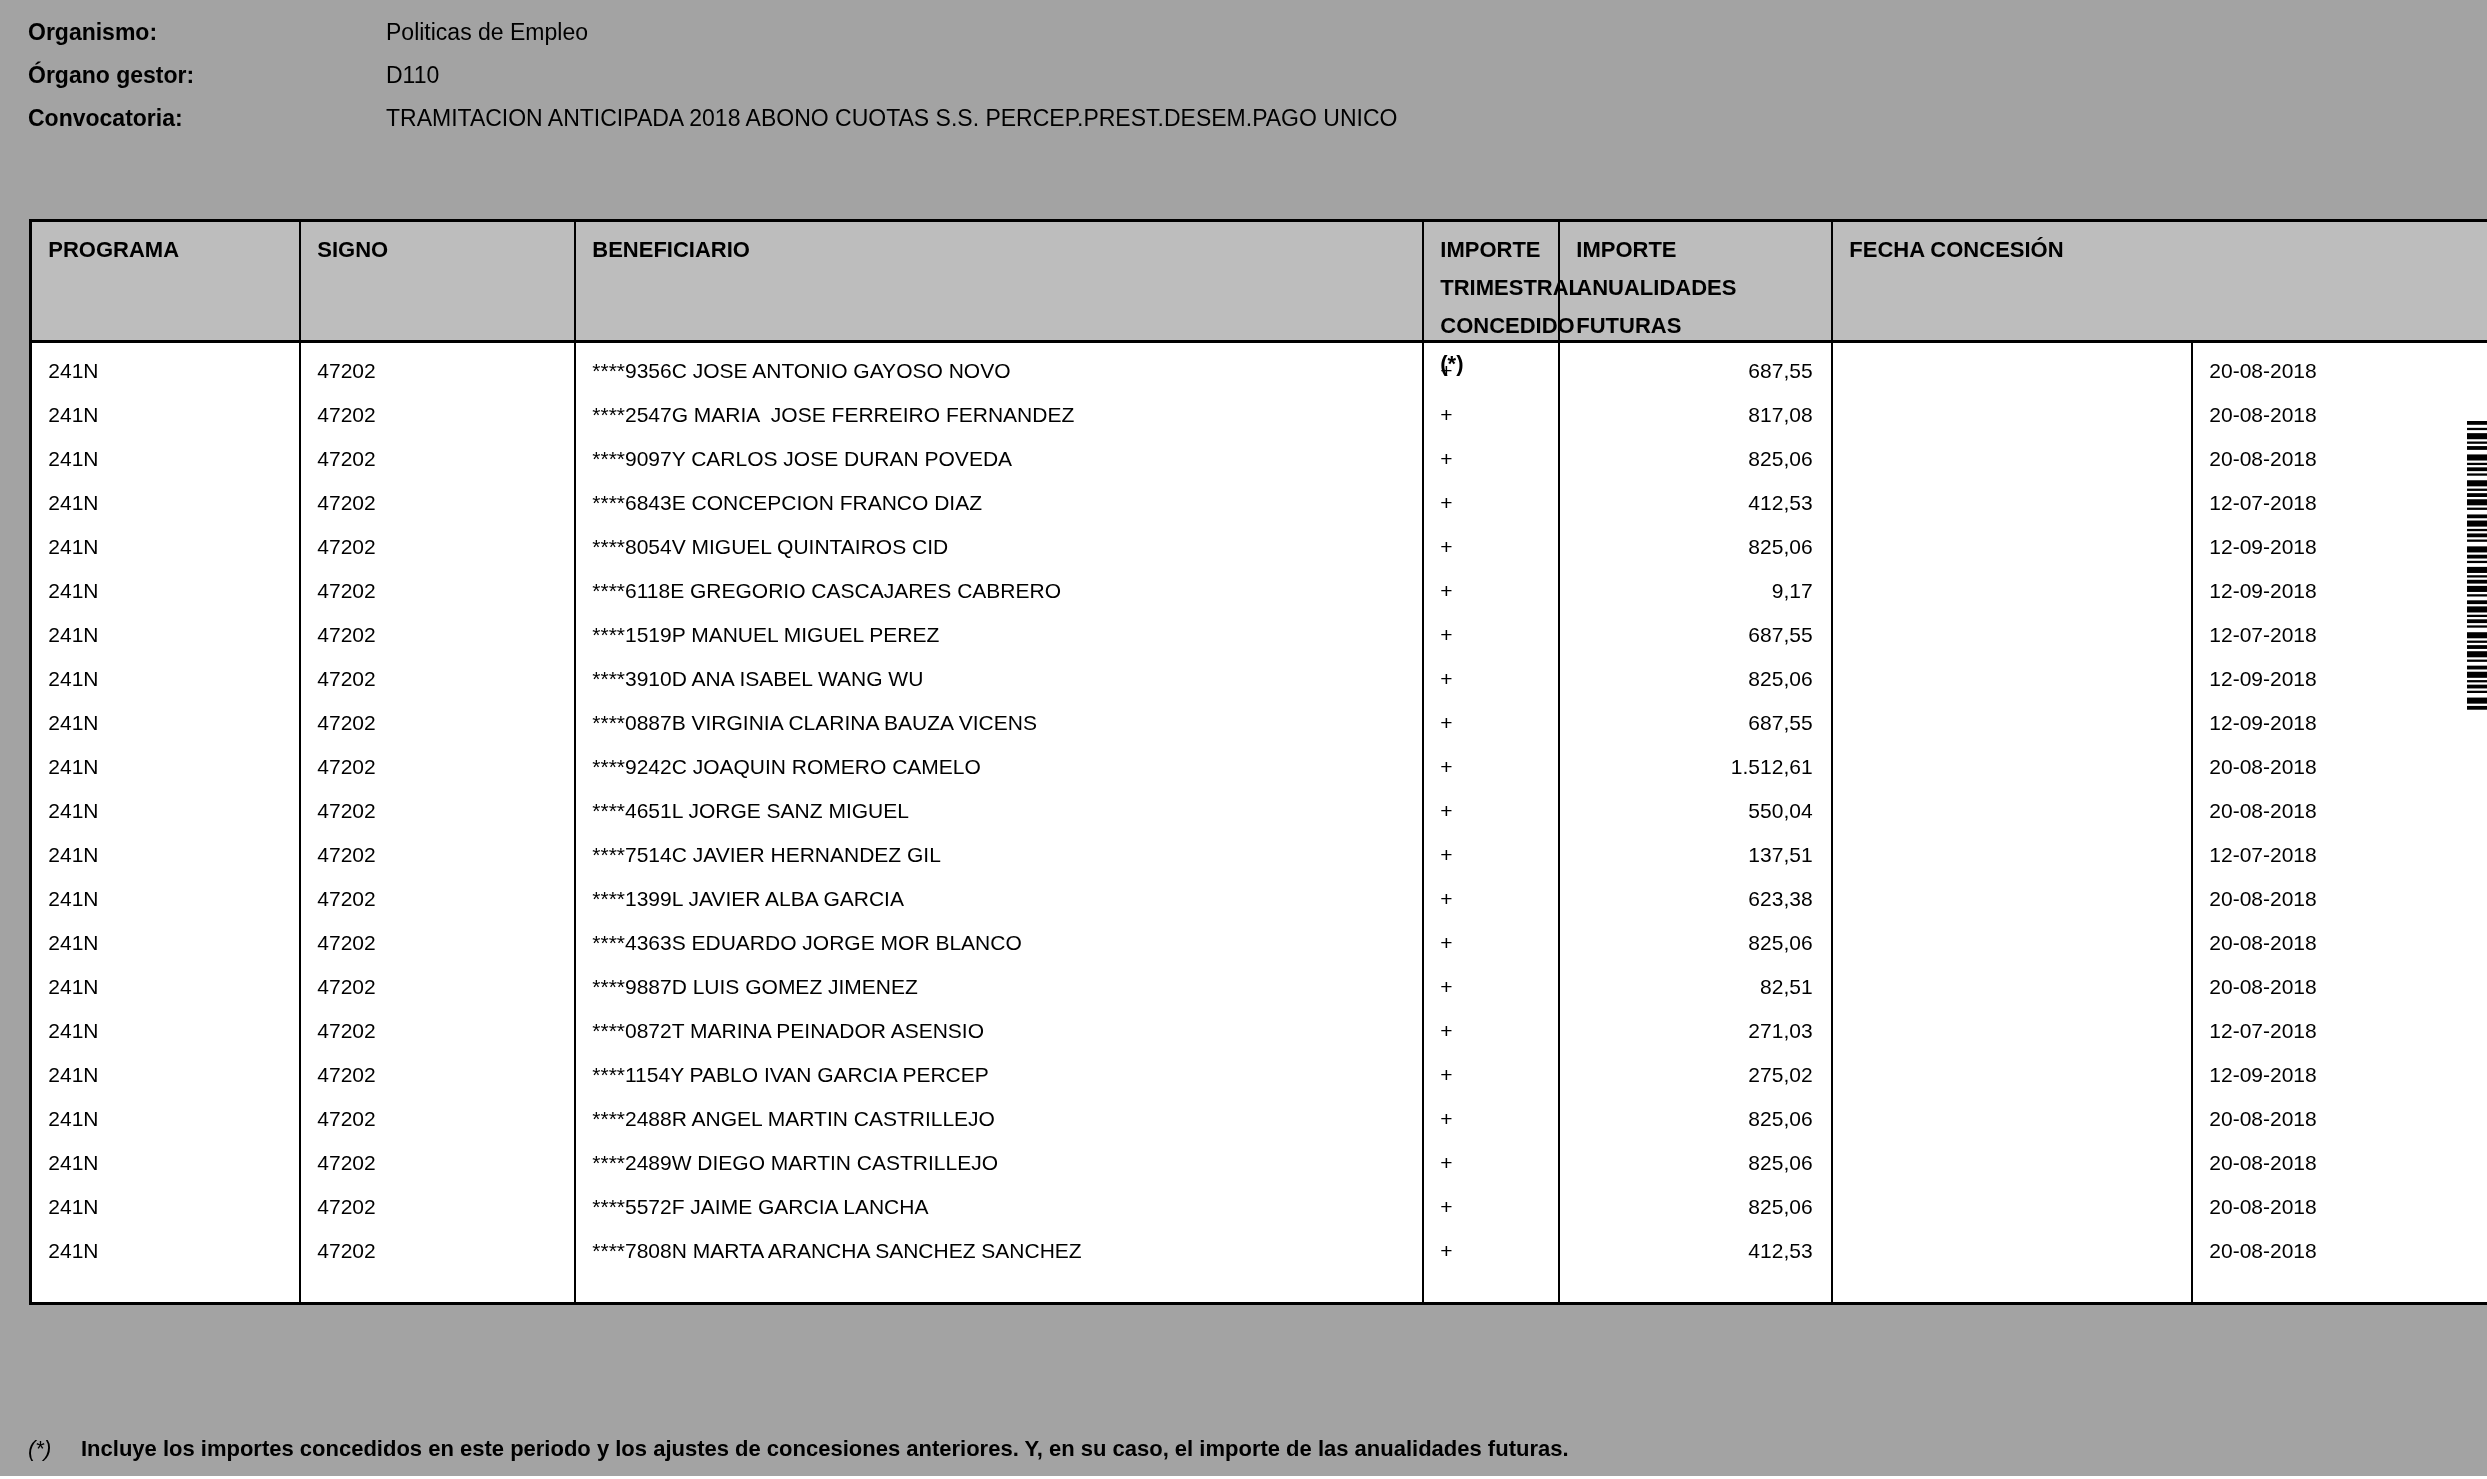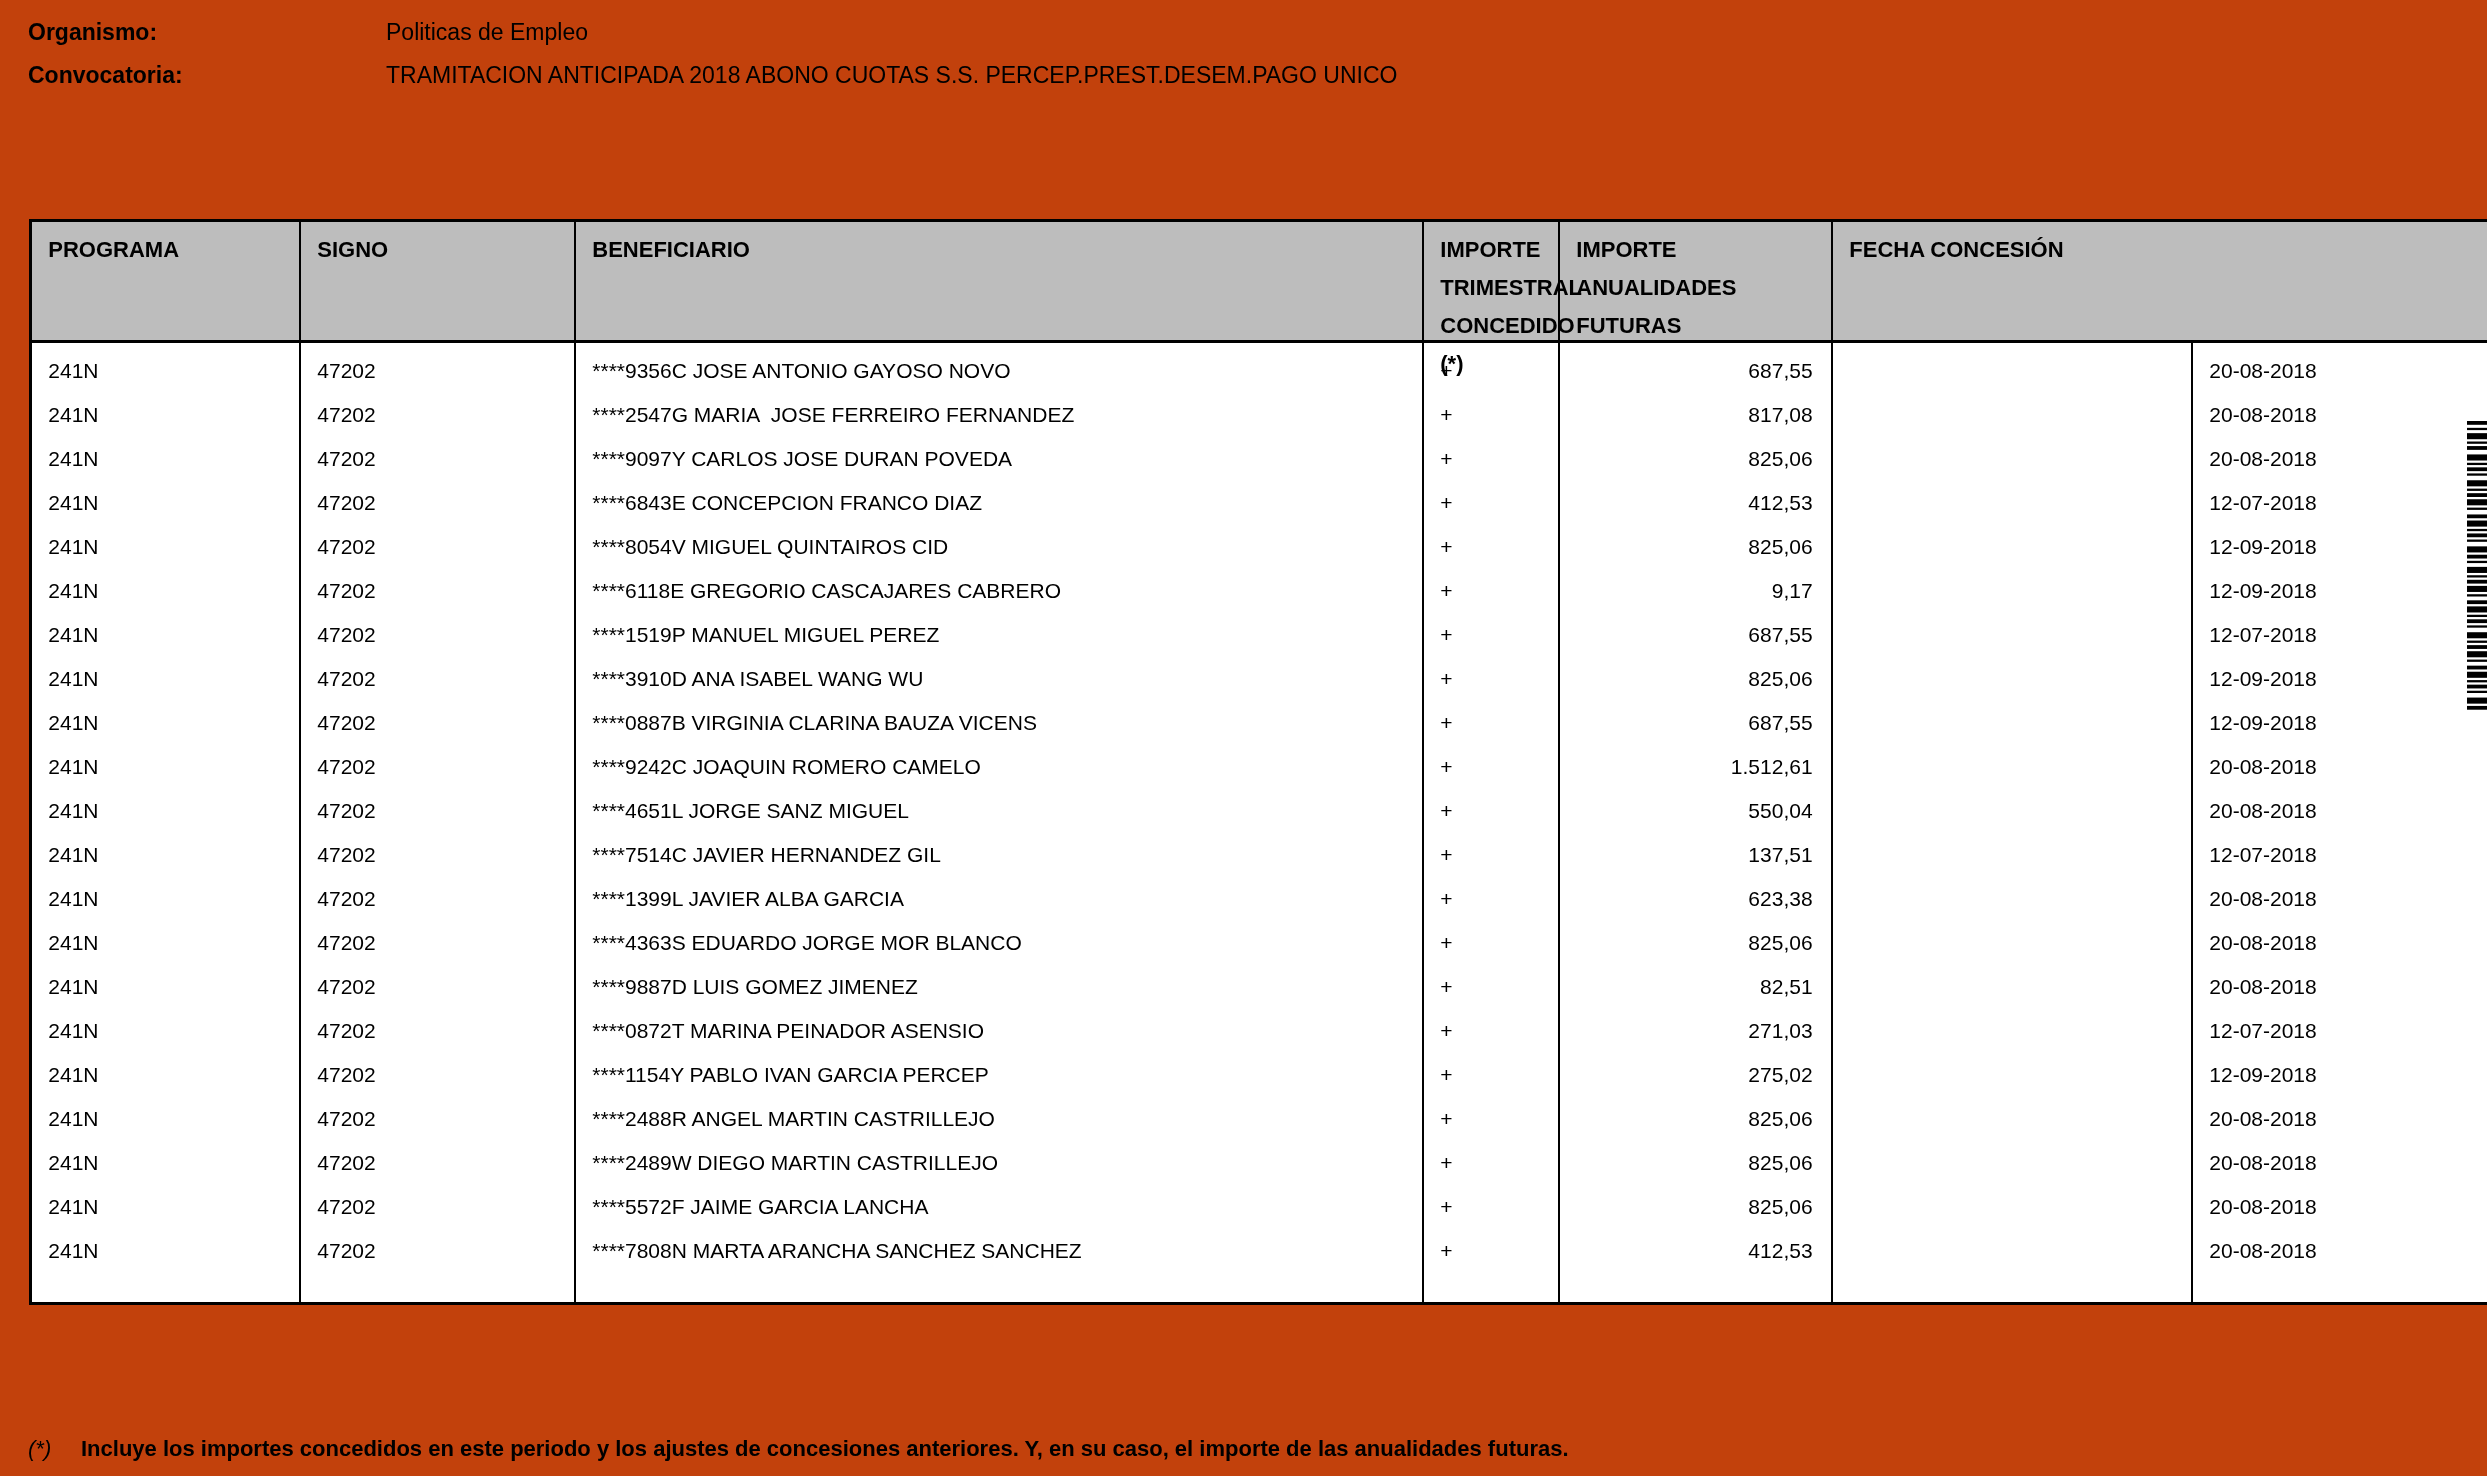--- a/index.html
+++ b/index.html
@@ -6,21 +6,21 @@
     margin: 0;
     padding: 0;
     background: #ffffff;
     font-family: "Liberation Sans", sans-serif;
     color: #000000;
   }
   #page {
     position: relative;
     width: 2487px;
     height: 1476px;
-    background: #c2410c;
+    background: #a3a3a3;
     overflow: hidden;
   }
 
   
   #header-info {
     position: absolute;
     left: 28px;
     top: 10.7px;
   }
   .info-row {
@@ -137,20 +137,24 @@
 </style>
 </head>
 <body>
 
 <div id="page">
 
   <div id="header-info">
     <div class="info-row">
       <span class="info-label">Organismo:</span>
       <span class="info-value">Politicas de Empleo</span>
+    </div>
+    <div class="info-row">
+      <span class="info-label">Órgano gestor:</span>
+      <span class="info-value">D110</span>
     </div>
     <div class="info-row">
       <span class="info-label">Convocatoria:</span>
       <span class="info-value">TRAMITACION ANTICIPADA 2018 ABONO CUOTAS S.S. PERCEP.PREST.DESEM.PAGO UNICO</span>
     </div>
   </div>
 
   <div id="data-table">
     <div class="thead">
       <div class="th">PROGRAMA</div>

